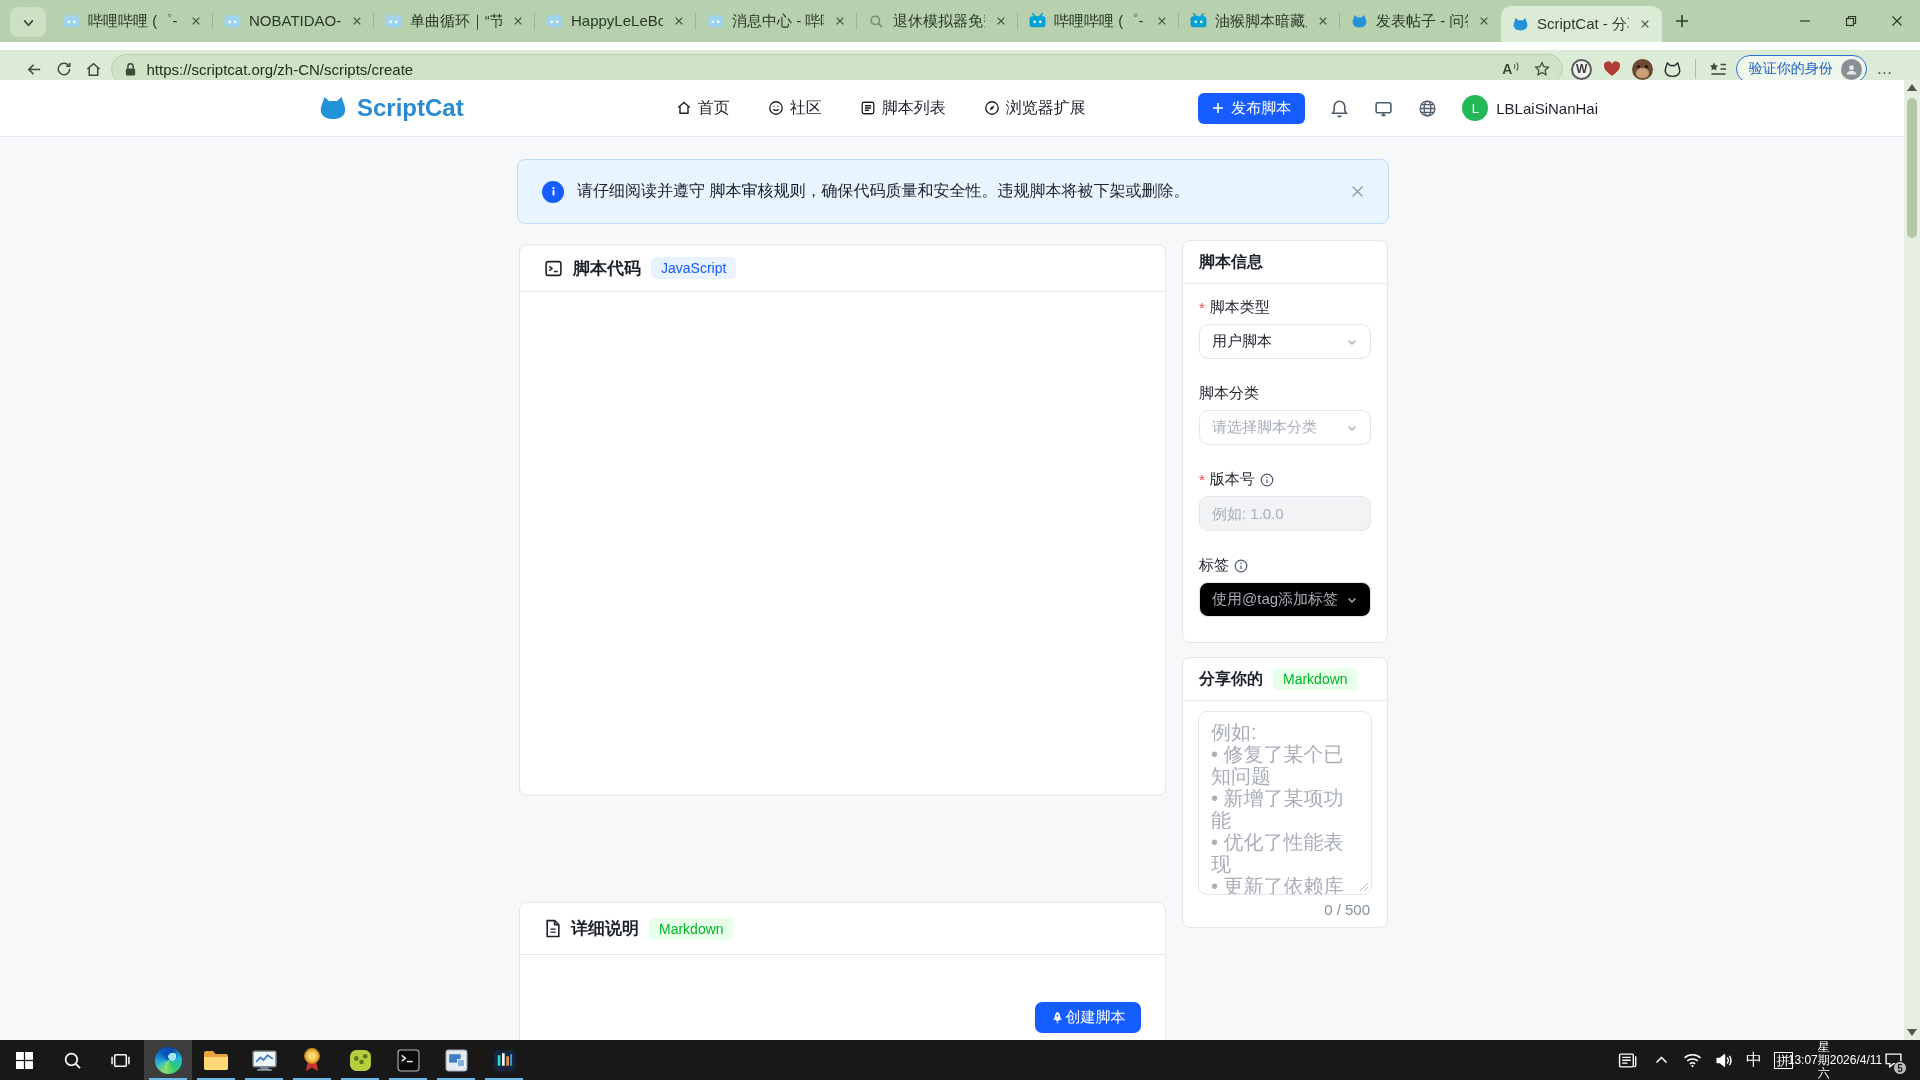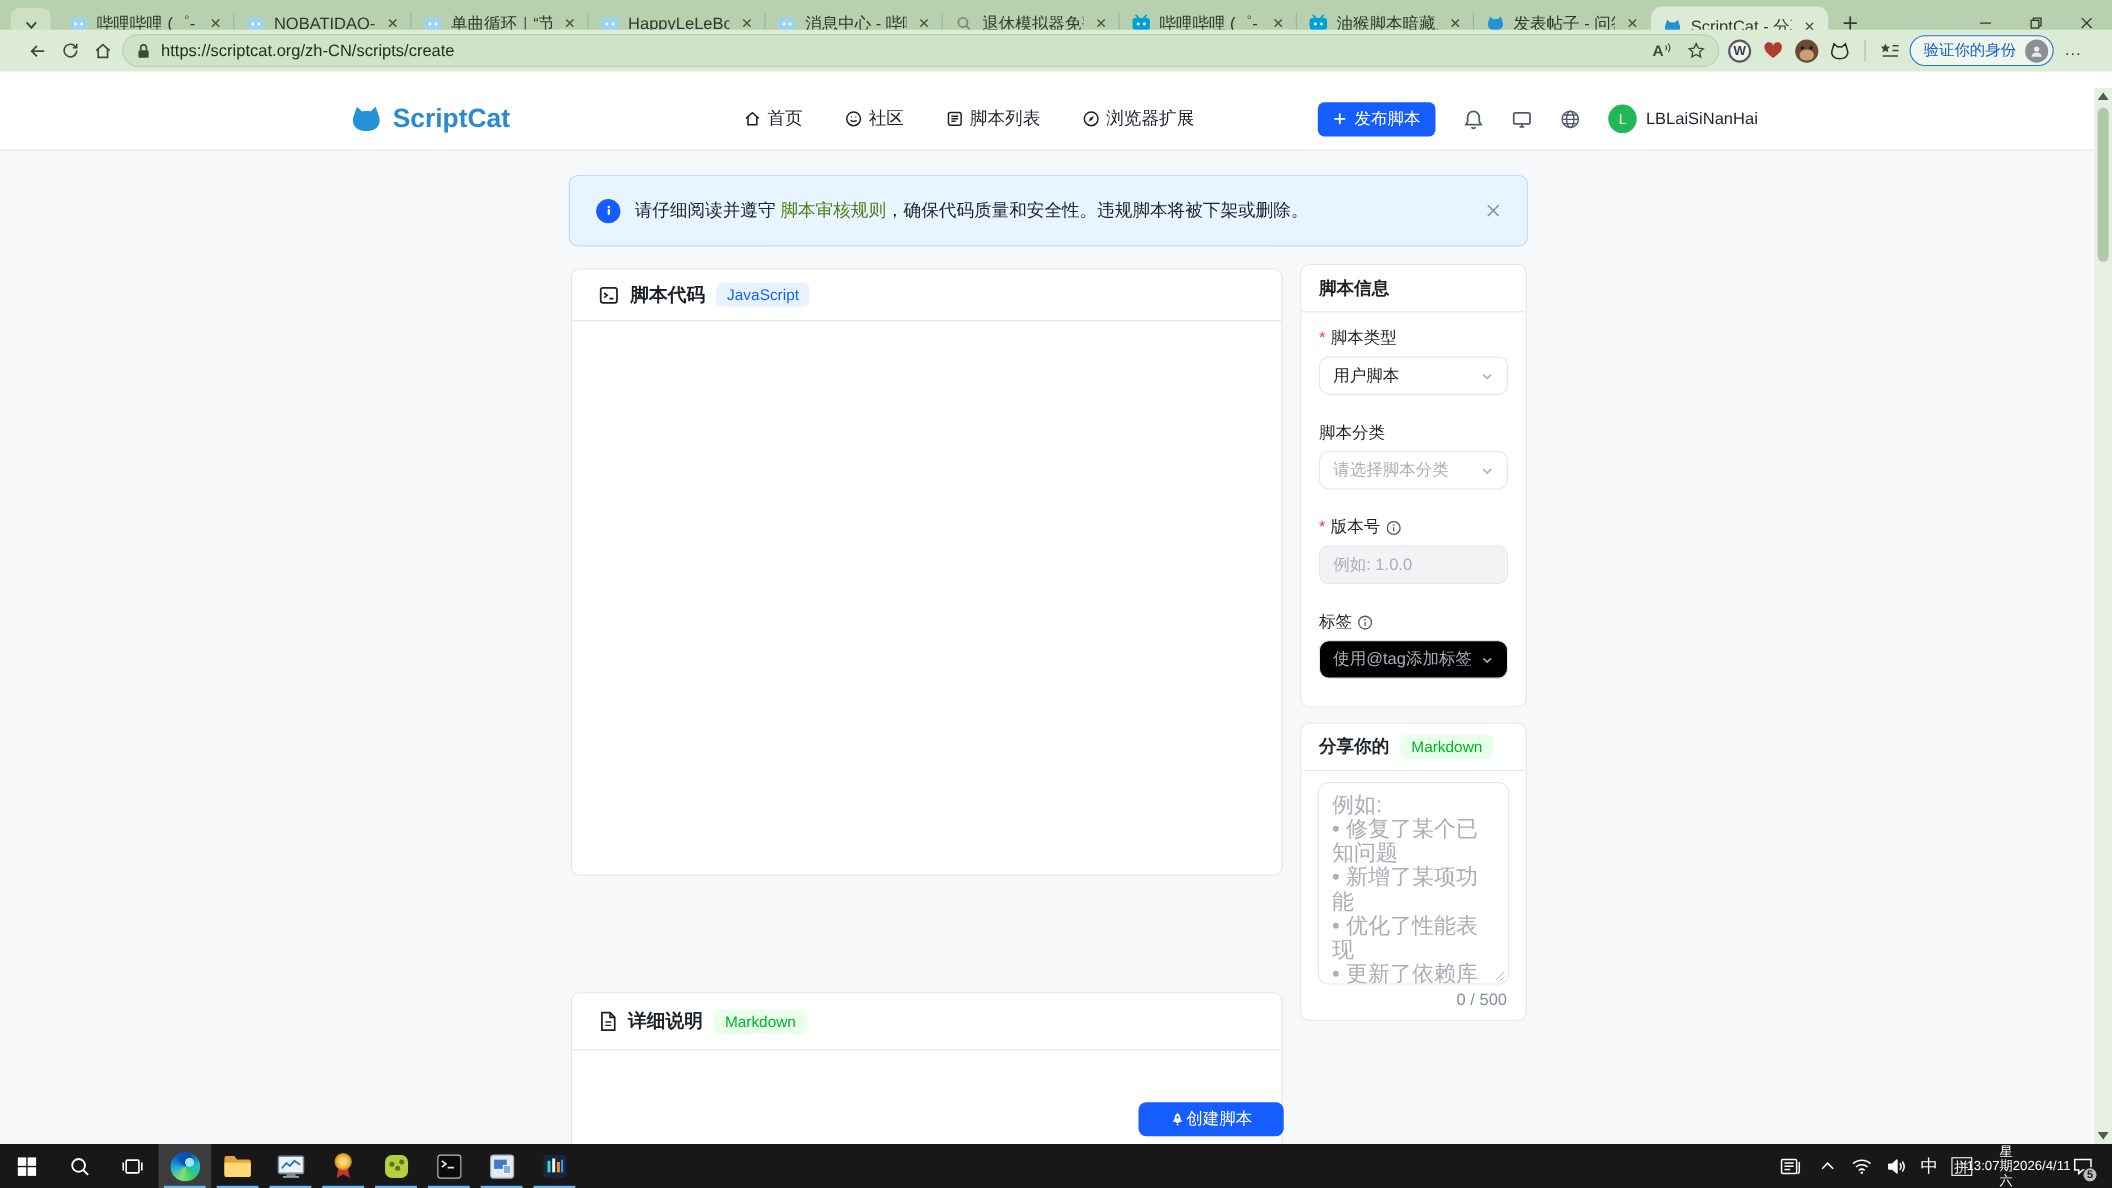--- a/index.html
+++ b/index.html
@@ -17,21 +17,21 @@
   .tab-title{flex:1;font-size:15px;color:#2c3a28;white-space:nowrap;overflow:hidden}
   .tab-close{width:18px;height:18px;border-radius:4px;display:flex;align-items:center;justify-content:center;color:#44523f}
   .fav{width:19px;height:17px}
   .fav.bili-light{color:#9ed3ee}.fav.bili-blue{color:#00a1d6}
   .fav.search-fav{color:#7e8d79}.fav.cat-fav{color:#2492d8}
   .newtab{width:40px;height:42px;display:flex;align-items:center;justify-content:center;color:#303c2c}
   .wincontrols{margin-left:auto;display:flex}
   .winbtn{width:46px;height:42px;display:flex;align-items:center;justify-content:center;color:#2f3a2b}
 
   
-  .toolbar{position:absolute;top:27px;left:0;width:1920px;height:38px;background:#dcebd5;display:flex;align-items:center;padding:0 23px;gap:6px}
+  .toolbar{position:absolute;top:50px;left:0;width:1920px;height:38px;background:#dcebd5;display:flex;align-items:center;padding:0 23px;gap:6px}
   .navbtn{width:29px;height:29px;border-radius:6px;display:flex;align-items:center;justify-content:center;color:#3c4a38}
   .url-pill{width:1452px;height:30px;border-radius:15px;background:#cfe3c6;border:1px solid #b9cfae;display:flex;align-items:center;padding:0 12px;gap:9px;flex:none}
   .url-text{flex:1;font-size:15px;color:#22301d;white-space:nowrap;overflow:hidden}
   .pill-right{display:flex;align-items:center;gap:14px;color:#3c4a38}
   .read-aloud{display:flex;align-items:flex-start;gap:1px;font-size:14px;font-weight:bold;color:#3c4a38}
   .ext{width:30px;height:30px;display:flex;align-items:center;justify-content:center}
   .wext{width:21px;height:21px;border-radius:50%;border:2px solid #5c5c5c;color:#3f3f3f;font-size:12px;font-weight:bold;display:flex;align-items:center;justify-content:center;background:#f2f2f2}
   .monkey{position:relative;width:21px;height:21px;border-radius:50%;background:#6b4a33}
   .monkey::before{content:"";position:absolute;left:4px;right:4px;bottom:2px;height:10px;border-radius:50% 50% 45% 45%;background:#caa07a}
   .monkey::after{content:"";position:absolute;top:6px;left:5px;width:3px;height:3px;border-radius:50%;background:#241307;box-shadow:8px 0 0 #241307}
@@ -51,21 +51,21 @@
   .header-right{margin-left:auto;display:flex;align-items:center;gap:25px}
   .publish-btn{height:31px;padding:0 14px;border-radius:6px;background:#165dff;color:#fff;font-size:15px;display:flex;align-items:center;gap:7px;border:none;cursor:pointer}
   .hdr-icon{color:#4e5969}
   .user{display:flex;align-items:center;gap:8px}
   .avatar{width:26px;height:26px;border-radius:50%;background:#23b857;color:#fff;font-size:13px;display:flex;align-items:center;justify-content:center}
   .username{font-size:15px;color:#1d2129}
 
   .alert{position:absolute;left:517px;top:79px;width:872px;height:65px;background:#e8f4ff;border:1px solid #bedaff;border-radius:8px;display:flex;align-items:center;padding:0 24px;gap:13px}
   .alert-info{width:22px;height:22px;border-radius:50%;background:#165dff;color:#fff}
   .alert-text{font-size:16px;color:#1d2129}
-  .alert-link{color:#4d7c0f;cursor:pointer}
+  .alert-link{color:#0f172a;cursor:pointer}
   .alert-close{margin-left:auto;color:#86909c;cursor:pointer}
 
   .card{position:absolute;background:#fff;border:1px solid #e5e6eb;border-radius:8px}
   .card-header{display:flex;align-items:center;gap:10px;border-bottom:1px solid #e5e6eb;padding:0 24px}
   .card-title{font-size:17px;font-weight:bold;color:#1d2129}
   .badge{padding:3px 10px;border-radius:6px;font-size:14px}
   .badge-js{background:#e8f3ff;color:#165dff}
   .badge-md{background:#e8ffea;color:#00b42a}
 
   #code-card{left:519px;top:164px;width:647px;height:552px}
@@ -73,21 +73,21 @@
   #code-card .card-body{padding:25px 24px 0}
   .upload-row{display:flex;align-items:center;gap:16px;margin-bottom:13px}
   .upload-btn{height:30px;padding:0 14px;border:1px solid #e5e6eb;border-radius:15px;background:#fff;display:flex;align-items:center;gap:7px;font-size:15px;color:#1d2129;cursor:pointer}
   .upload-hint{font-size:16px;color:#86909c}
   .editor{height:504px;border:1px solid #e5e6eb;border-radius:6px;display:flex;align-items:center;justify-content:center;background:#fff}
   .loading-text{font-size:17px;color:#86909c}
 
   #detail-card{left:519px;top:822px;width:647px;height:238px}
   #detail-card .card-header{height:52px}
 
-  .create-btn{position:absolute;left:1035px;top:922px;width:132px;height:31px;background:#165dff;border:none;border-radius:7px;color:#fff;font-size:15px;display:flex;align-items:center;justify-content:center;gap:2px;z-index:5;cursor:pointer}
+  .create-btn{position:absolute;left:1035px;top:922px;width:106px;height:31px;background:#165dff;border:none;border-radius:7px;color:#fff;font-size:15px;display:flex;align-items:center;justify-content:center;gap:2px;z-index:5;cursor:pointer}
 
   #info-card{left:1182px;top:160px;width:206px;height:403px}
   #info-card .card-header,#changelog-card .card-header{height:43px;padding:0 16px}
   #info-card .card-title,#changelog-card .card-title{font-size:16px}
   #info-card .card-body{padding:14px 16px 0}
   .field-label{display:flex;align-items:center;gap:5px;font-size:15px;color:#1d2129;margin-bottom:7px}
   .req{color:#f53f3f}
   .info-i{color:#4e5969}
   .select{height:35px;border:1px solid #e5e6eb;border-radius:9px;background:#fff;display:flex;align-items:center;justify-content:space-between;padding:0 12px;font-size:15px;color:#1d2129;margin-bottom:25px;cursor:pointer}
   .select .chev{color:#a9aeb8}

